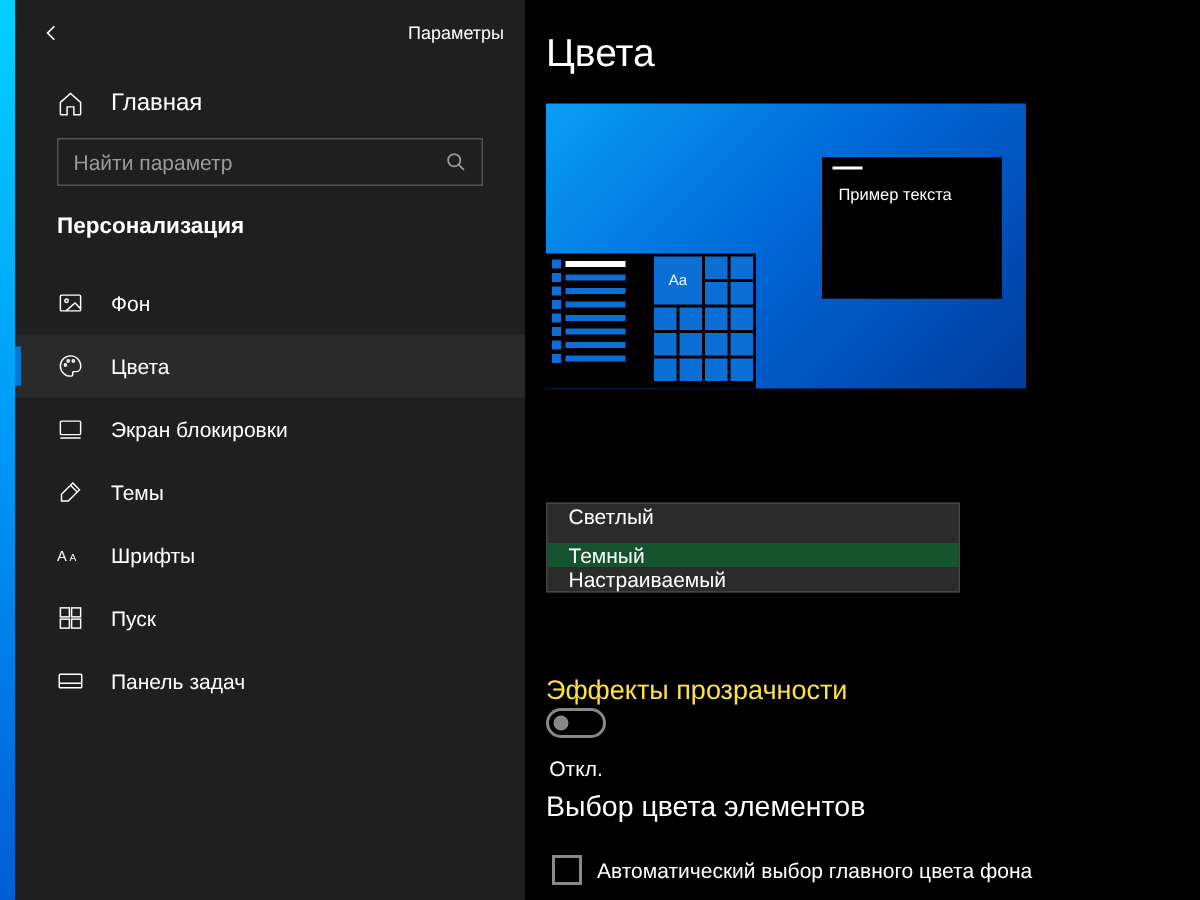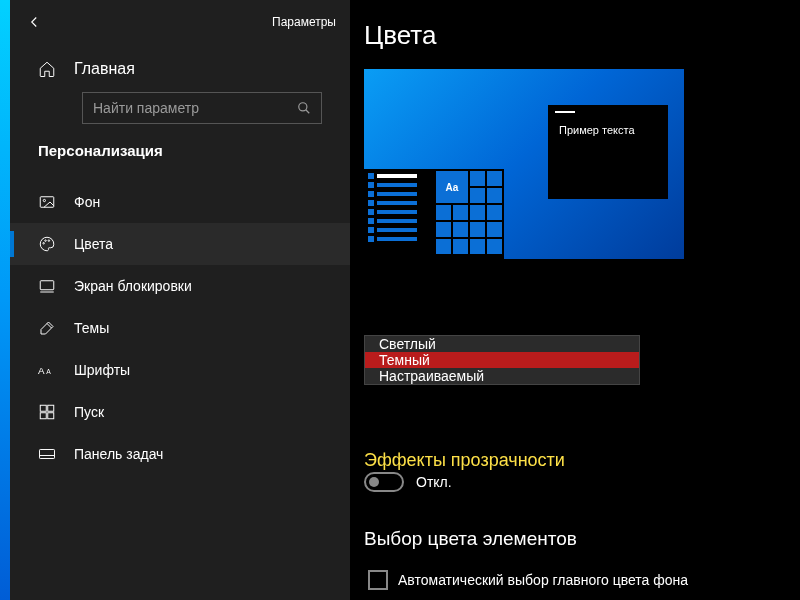--- a/index.html
+++ b/index.html
@@ -8,57 +8,57 @@
 .left-strip { width: 10px; background: linear-gradient(180deg, #02d1ff 0%, #0098f7 50%, #005dd6 100%); flex-shrink: 0; }
 
 .sidebar { width: 340px; background: #1f1f1f; flex-shrink: 0; display: flex; flex-direction: column; }
 .sidebar-header { display: flex; align-items: center; padding: 12px 14px 18px 14px; gap: 26px; justify-content: space-between; }
 .back-arrow { width: 20px; height: 20px; display: flex; align-items: center; justify-content: center; cursor: pointer; }
 .app-title { font-size: 12px; font-weight: 400; }
 
 .home-row { display: flex; align-items: center; gap: 18px; padding: 10px 28px 14px 28px; cursor: pointer; }
 .home-icon { width: 18px; height: 18px; display: flex; align-items: center; justify-content: center; }
 
-.search-wrap { padding: 0 28px 18px 28px; margin-left: 44px; }
+.search-wrap { padding: 0 28px 18px 28px; }
 .search-box { display: flex; align-items: center; justify-content: space-between; border: 1px solid #555; padding: 7px 10px; cursor: text; }
 .search-placeholder { color: #9a9a9a; font-size: 14px; }
 
 .section-label { padding: 0 44px 22px 28px; font-size: 15px; font-weight: 600; }
 
 .nav { display: flex; flex-direction: column; }
 .nav-item { display: flex; align-items: center; gap: 18px; padding: 12px 28px; cursor: pointer; font-size: 14px; position: relative; }
 .nav-item.selected { background: #2a2a2a; }
 .nav-item.selected::before { content: ""; position: absolute; left: 0; top: 8px; bottom: 8px; width: 4px; background: #0078d4; }
 .nav-icon { width: 18px; height: 18px; display: flex; align-items: center; justify-content: center; flex-shrink: 0; }
 
 .content { flex: 1; background: #000; padding: 20px 30px 0 14px; overflow: hidden; position: relative; }
 .page-title { font-size: 26px; font-weight: 400; margin-bottom: 18px; }
 
 .preview { width: 320px; height: 190px; background: linear-gradient(135deg, #0a9df5 0%, #0066d6 48%, #003c9c 100%); position: relative; margin-bottom: 38px; }
 .preview-window { position: absolute; right: 16px; top: 36px; width: 120px; height: 94px; background: #000; border: 1px solid #000; }
 .preview-window-bar { position: absolute; top: 5px; left: 6px; width: 20px; height: 2px; background: #fff; }
 .preview-window-text { color: #fff; font-size: 11px; padding: 18px 0 0 10px; }
-.preview-taskbar { position: absolute; bottom: 0; left: 0; right: 0; height: 90px; display: flex; align-items: flex-end; font-weight: bold; }
+.preview-taskbar { position: absolute; bottom: 0; left: 0; right: 0; height: 90px; display: flex; align-items: flex-end; }
 .taskbar-list { width: 70px; height: 90px; background: #000; padding: 4px 4px; }
 .tb-row { display: flex; align-items: center; gap: 3px; margin-bottom: 3px; }
 .tb-sq { width: 6px; height: 6px; background: #0b6fd6; }
 .tb-line { width: 40px; height: 4px; background: #0b6fd6; }
 .tb-line.sel { background: #fff; }
 .taskbar-tiles { display: flex; flex-wrap: wrap; width: 70px; height: 90px; background: #000; padding: 2px; gap: 2px; align-content: flex-start; }
 .tile-big { width: 32px; height: 32px; background: #0b6fd6; display: flex; align-items: center; justify-content: center; font-size: 10px; color: #fff; }
 .tile-sm { width: 15px; height: 15px; background: #0b6fd6; }
 .tile-row { display: flex; gap: 2px; width: 100%; }
 
 .dropdown { position: absolute; left: 14px; top: 335px; width: 276px; background: #2b2b2b; border: 1px solid #444; z-index: 10; box-shadow: 0 4px 10px rgba(0,0,0,0.5); }
 .dropdown-item { padding: 0 14px; font-size: 14px; cursor: pointer; }
-.dropdown-item.selected { background: #b91c1c; }
+.dropdown-item.selected { background: #14532d; margin-top: 10px; }
 
 .behind-text { position: absolute; left: 14px; top: 450px; font-size: 18px; color: #fde047; }
 
-.toggle-row { position: absolute; left: 14px; top: 472px; display: flex; align-items: center; gap: 12px; }
+.toggle-row { position: absolute; left: 14px; top: 472px; display: flex; align-items: center; gap: 12px; flex-direction: column; }
 .toggle { width: 40px; height: 20px; border: 2px solid #888; border-radius: 10px; position: relative; cursor: pointer; }
 .toggle-knob { width: 10px; height: 10px; border-radius: 50%; background: #888; position: absolute; left: 3px; top: 3px; }
 .toggle-label { font-size: 14px; }
 
 .section-heading { position: absolute; left: 14px; top: 528px; font-size: 19px; font-weight: 400; }
 
 .checkbox-row { position: absolute; left: 18px; top: 570px; display: flex; align-items: center; gap: 10px; }
 .checkbox { width: 20px; height: 20px; border: 2px solid #888; cursor: pointer; }
 .checkbox-label { font-size: 14px; }
 

